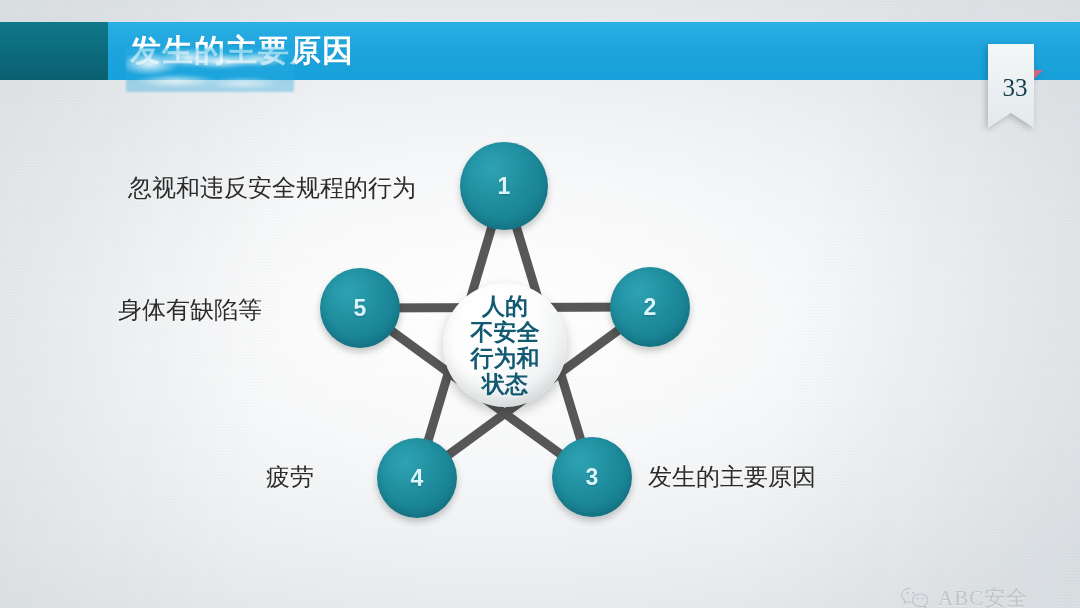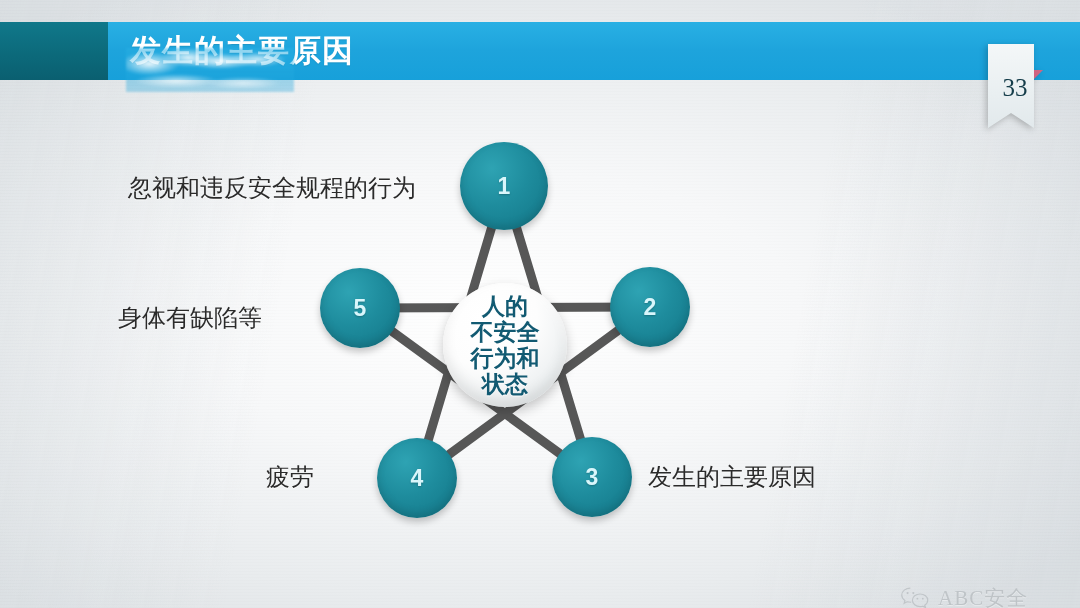--- a/index.html
+++ b/index.html
@@ -273,21 +273,21 @@
     <div class="node-label" style="left:648px; top:461px;">发生的主要原因</div>
 
     <div class="node" style="left:377px; top:438px; width:80px; height:80px;">
       <span>4</span>
     </div>
     <div class="node-label" style="left:266px; top:461px;">疲劳</div>
 
     <div class="node" style="left:320px; top:268px; width:80px; height:80px;">
       <span>5</span>
     </div>
-    <div class="node-label" style="left:118px; top:302px;">身体有缺陷等</div>
+    <div class="node-label" style="left:118px; top:294px;">身体有缺陷等</div>
 
   </div>
 
   <div class="watermark">
     <svg class="wechat-icon" viewBox="0 0 32 28">
       <g fill="none" stroke="#9aa0a4" stroke-width="1.3">
         <path d="M11 2.2C5.8 2.2 1.7 5.6 1.7 9.8c0 2.4 1.4 4.5 3.5 5.9L4.3 18.6l3.2-1.6c1.1.3 2.3.5 3.5.5.3 0 .6 0 .9-.03"></path>
         <path d="M21.5 8.6c-4.6 0-8.3 3-8.3 6.8s3.7 6.8 8.3 6.8c1 0 2-.15 2.9-.4l2.9 1.4-.8-2.5c1.9-1.2 3.2-3.1 3.2-5.3 0-3.8-3.7-6.8-8.2-6.8z"></path>
       </g>
       <g fill="#9aa0a4">

